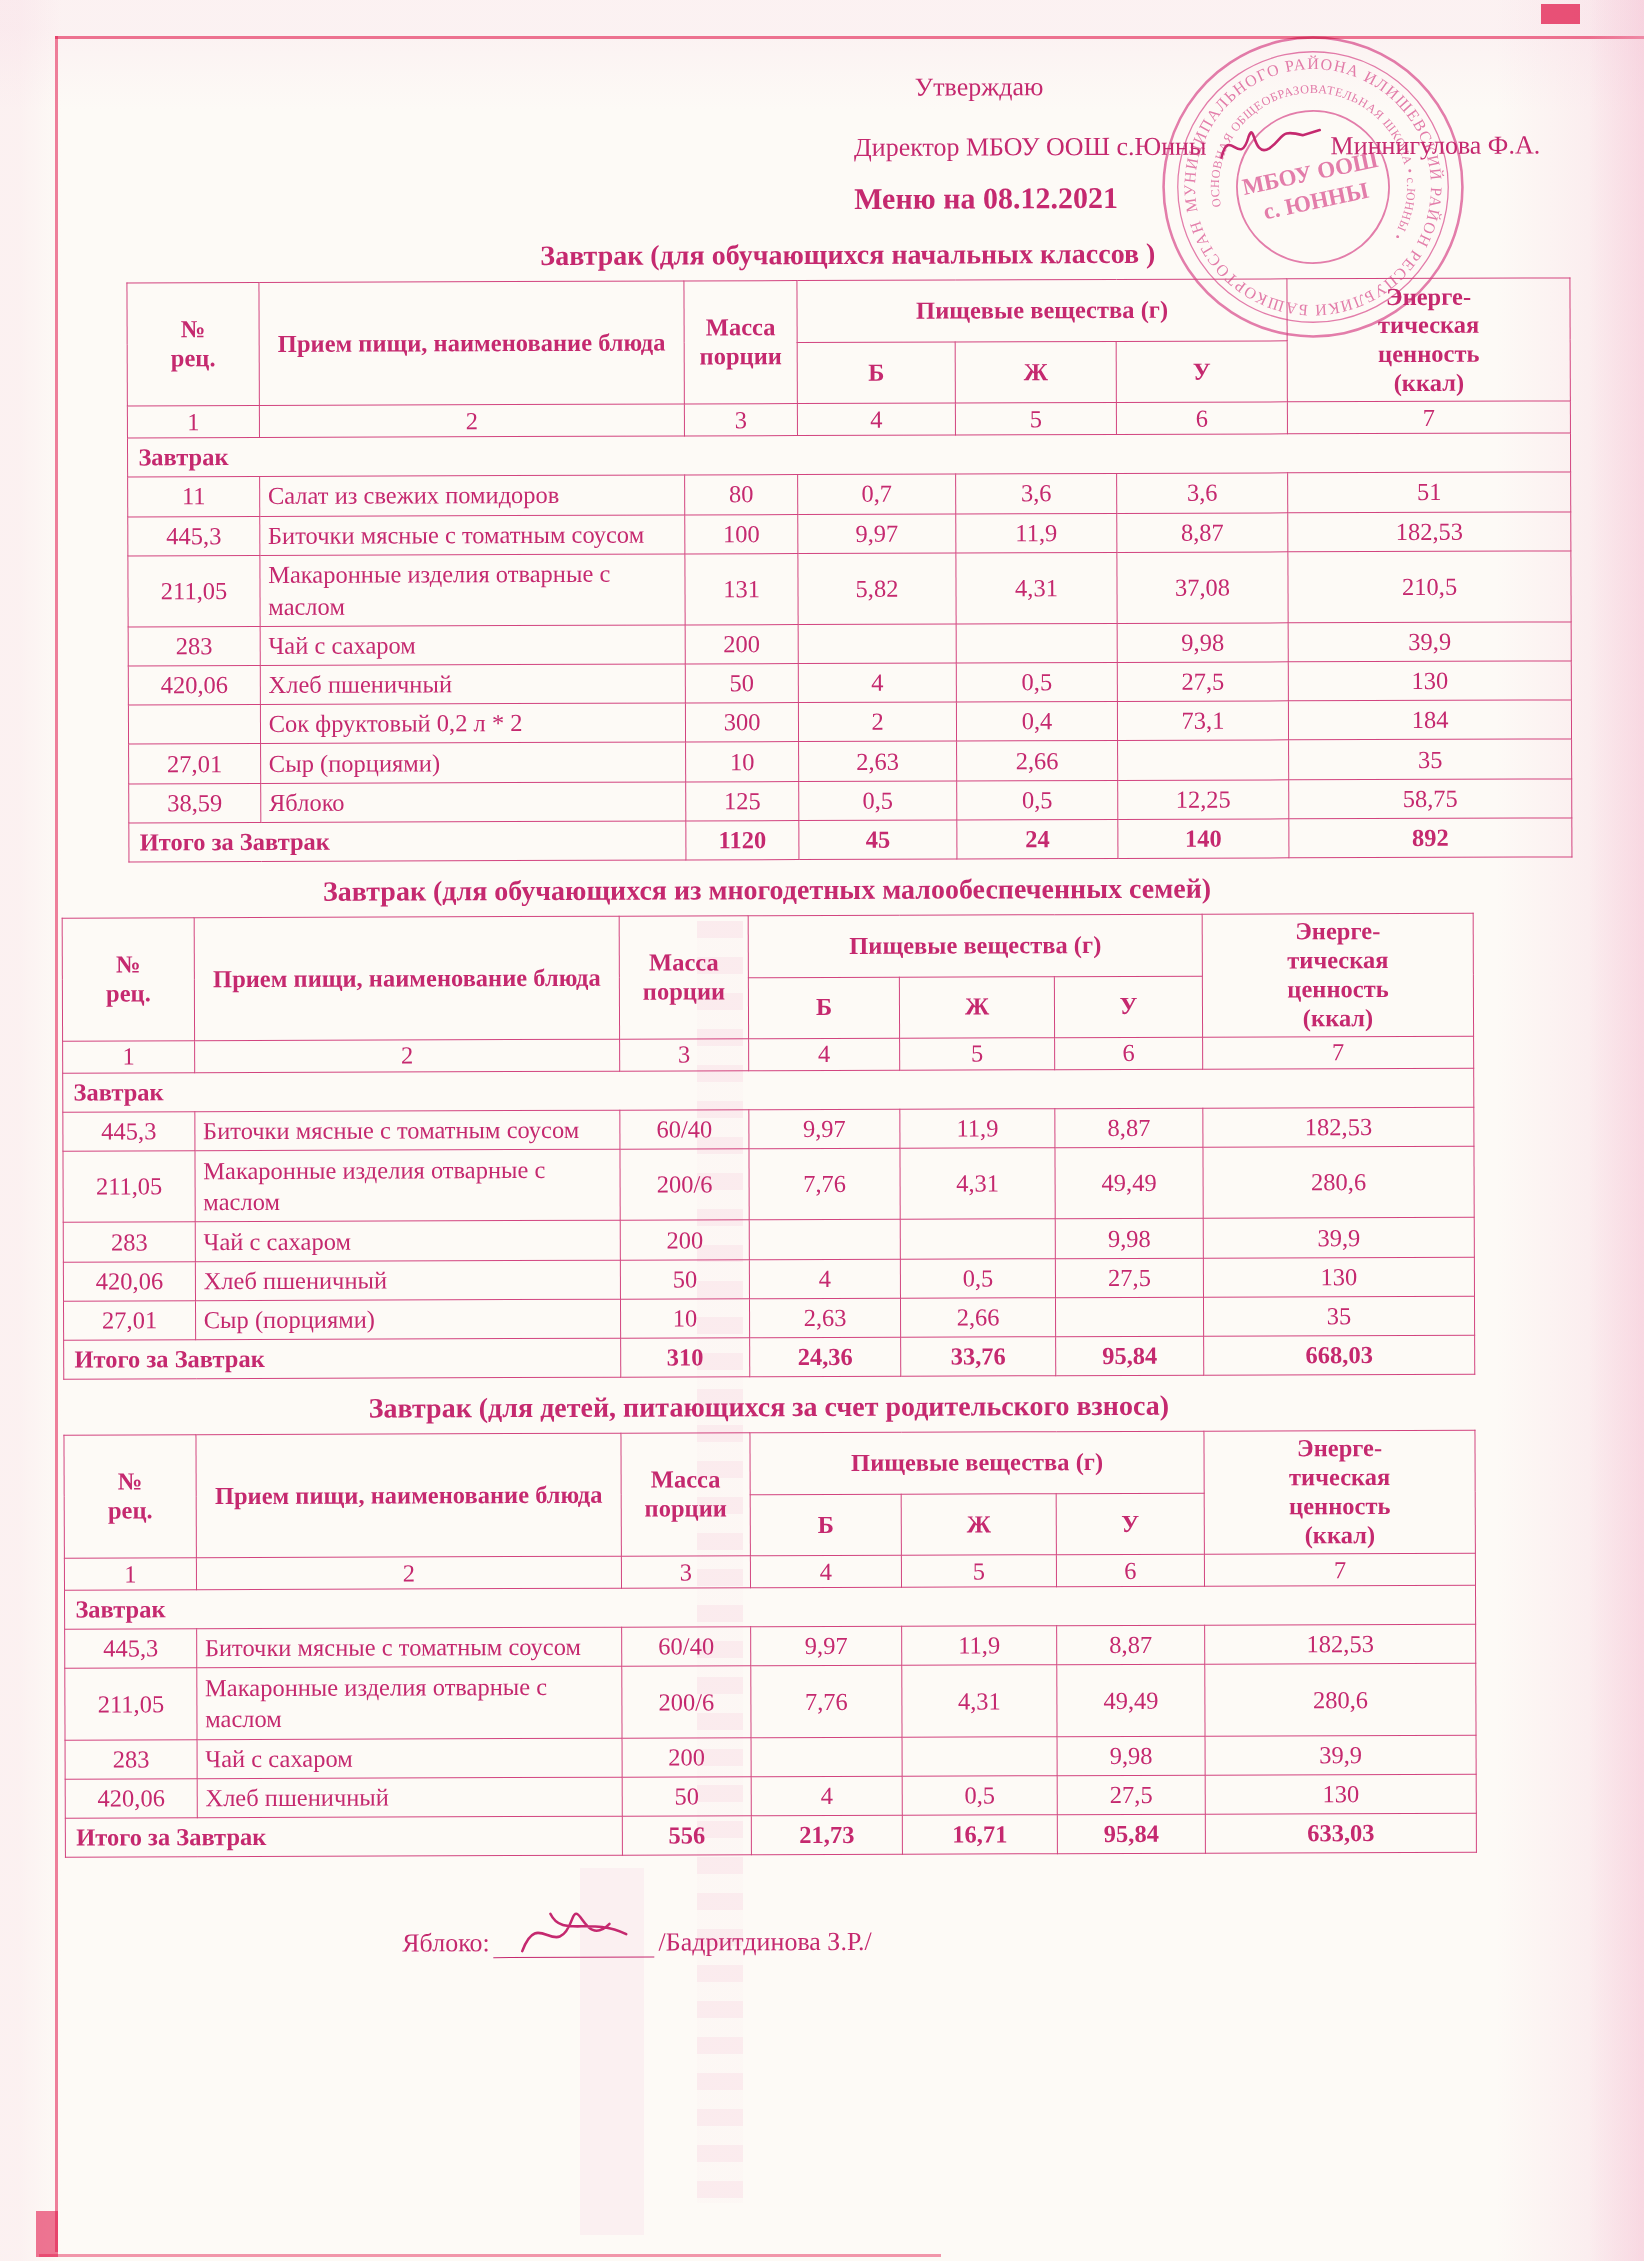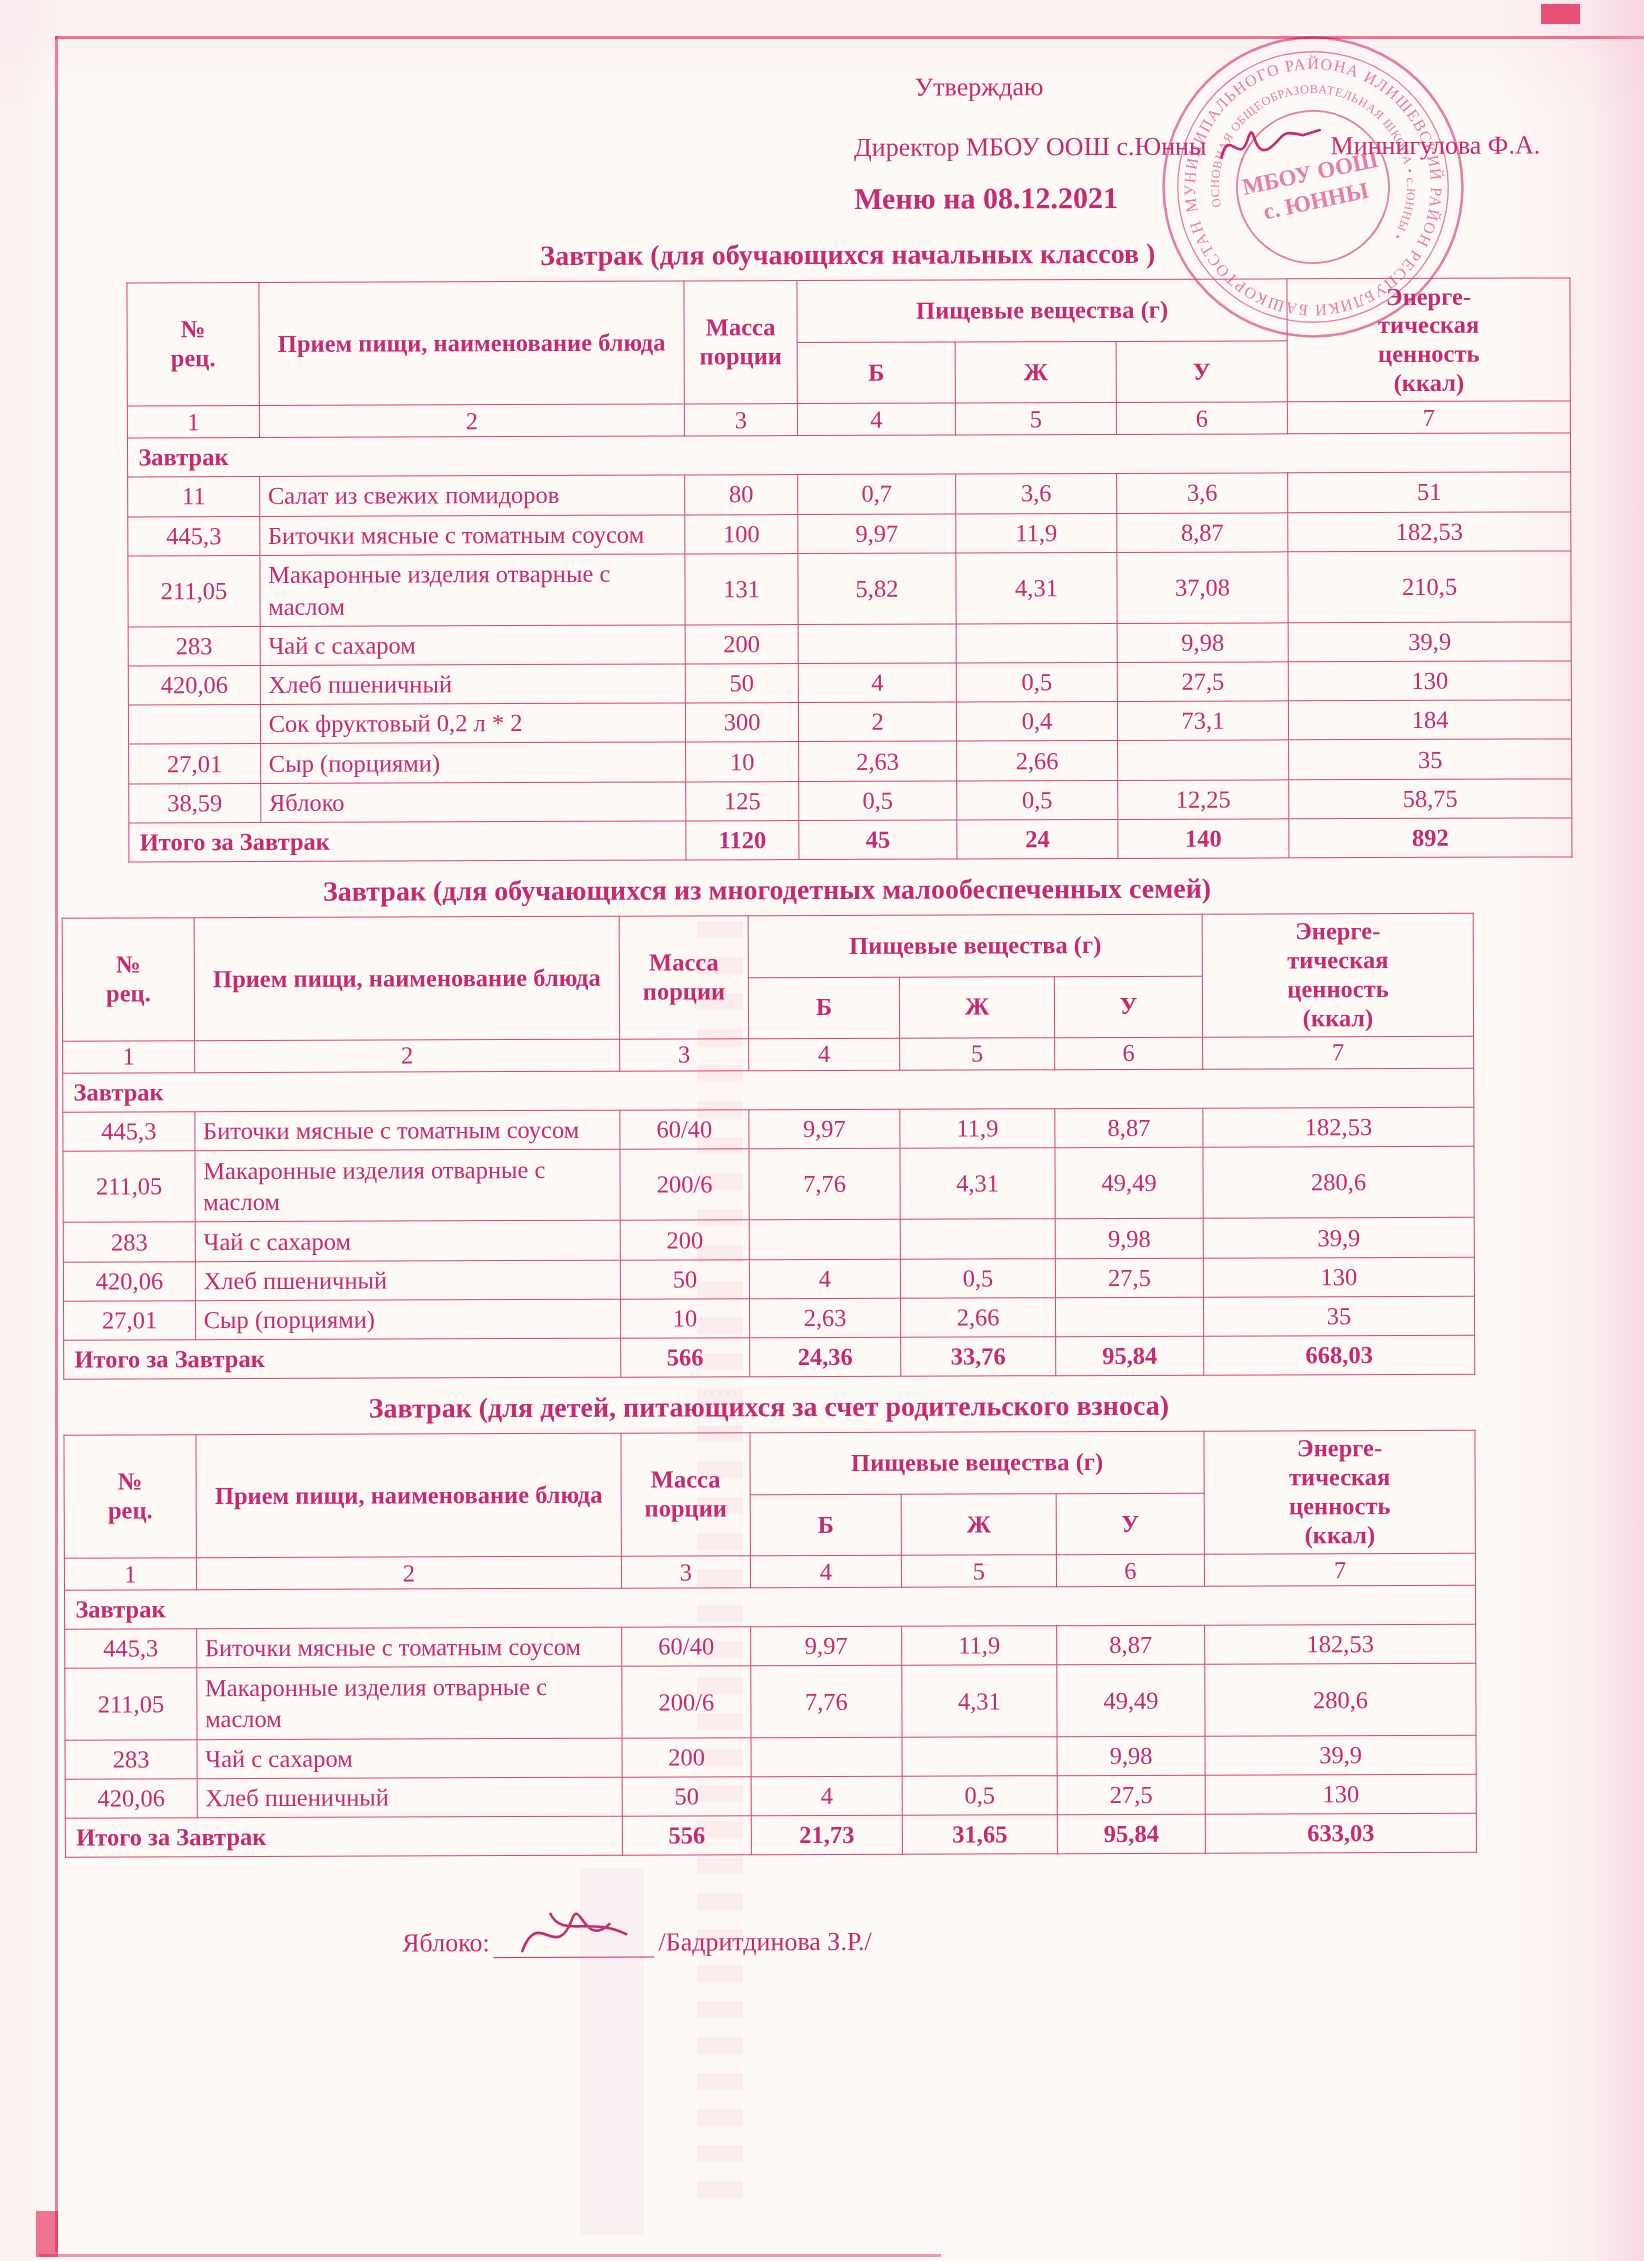--- a/index.html
+++ b/index.html
@@ -326,21 +326,21 @@
               <td>27,01</td>
               <td class="dish">Сыр (порциями)</td>
               <td>10</td>
               <td>2,63</td>
               <td>2,66</td>
               <td></td>
               <td>35</td>
             </tr>
             <tr class="total-row">
               <td colspan="2" class="total-label">Итого за Завтрак</td>
-              <td>566</td>
+              <td>310</td>
               <td>24,36</td>
               <td>33,76</td>
               <td>95,84</td>
               <td>668,03</td>
             </tr>
           </tbody>
       </table>
     </section>
 
     <section class="tblock tblock3">
@@ -420,21 +420,21 @@
               <td>50</td>
               <td>4</td>
               <td>0,5</td>
               <td>27,5</td>
               <td>130</td>
             </tr>
             <tr class="total-row">
               <td colspan="2" class="total-label">Итого за Завтрак</td>
               <td>556</td>
               <td>21,73</td>
-              <td>31,65</td>
+              <td>16,71</td>
               <td>95,84</td>
               <td>633,03</td>
             </tr>
           </tbody>
       </table>
     </section>
 
     <div class="footer">
       <span>Яблоко:</span>
       <span class="sig-line">

